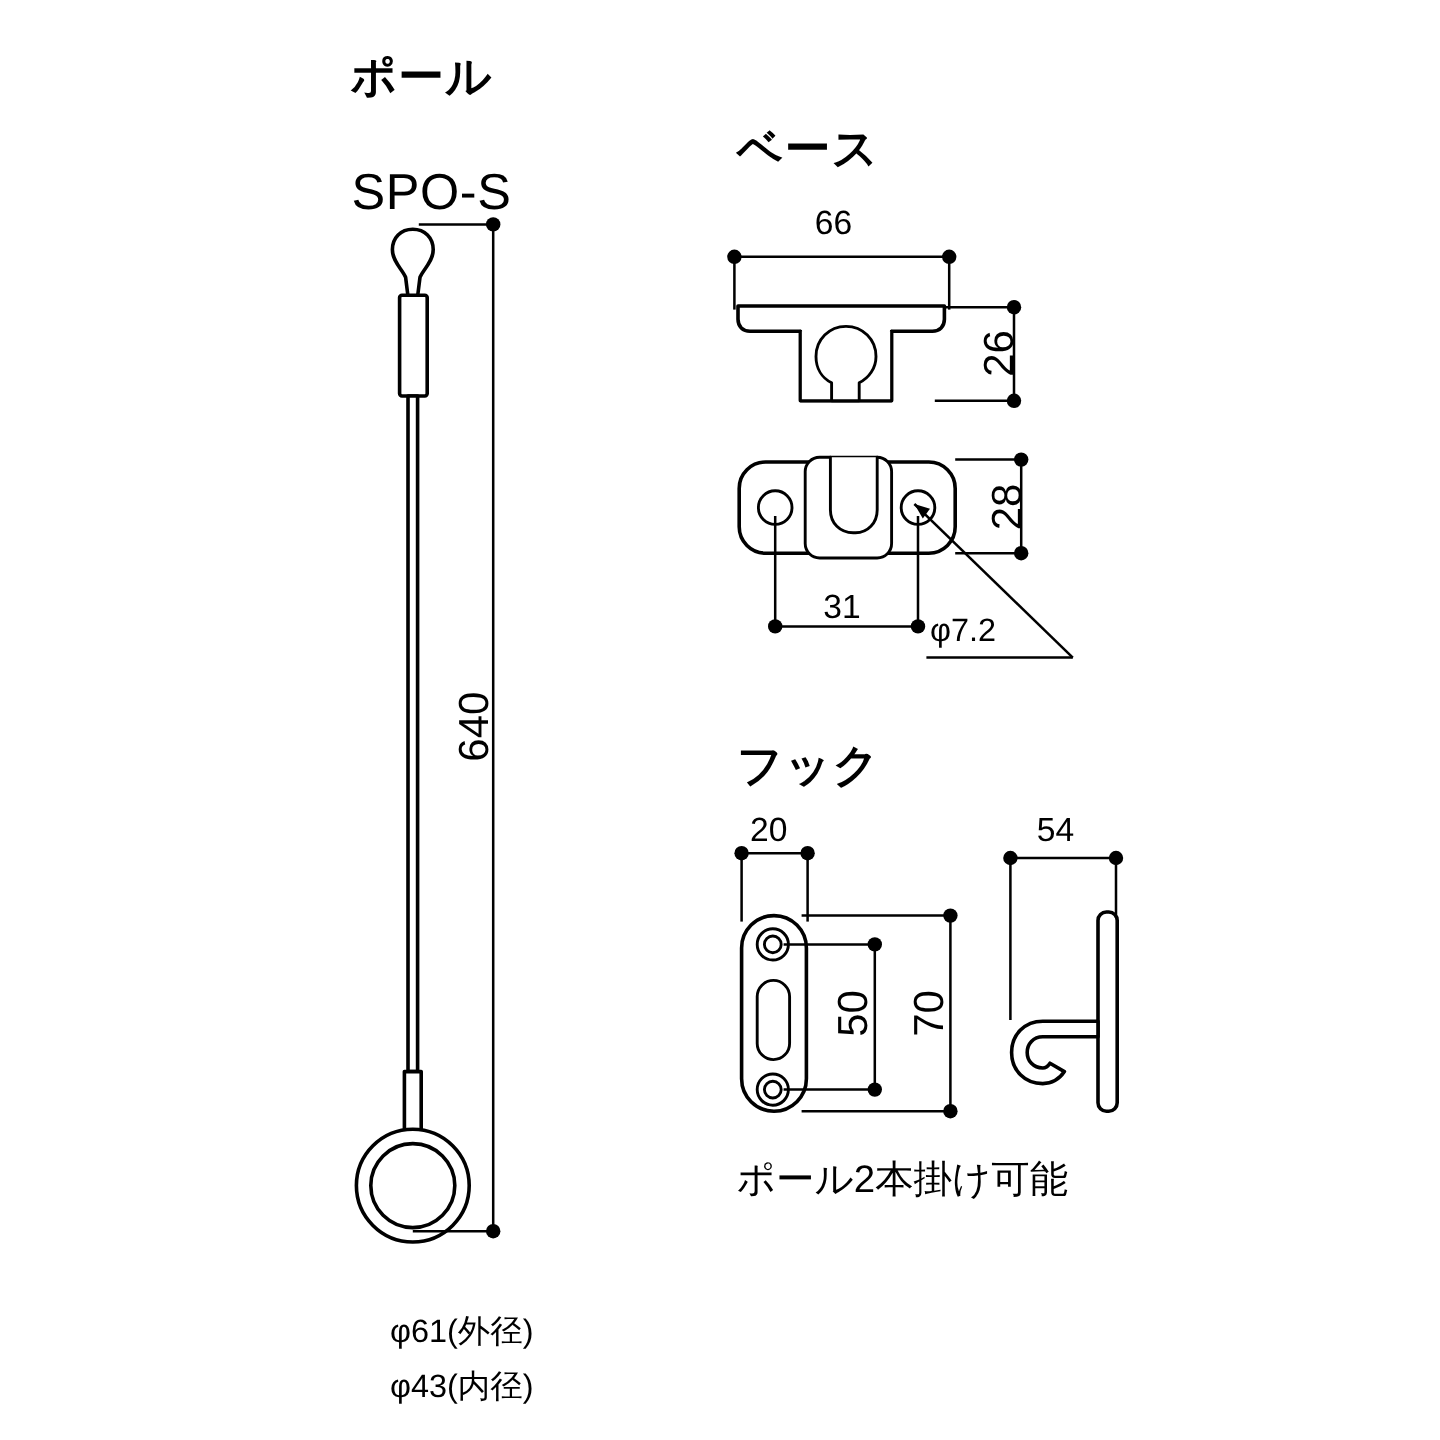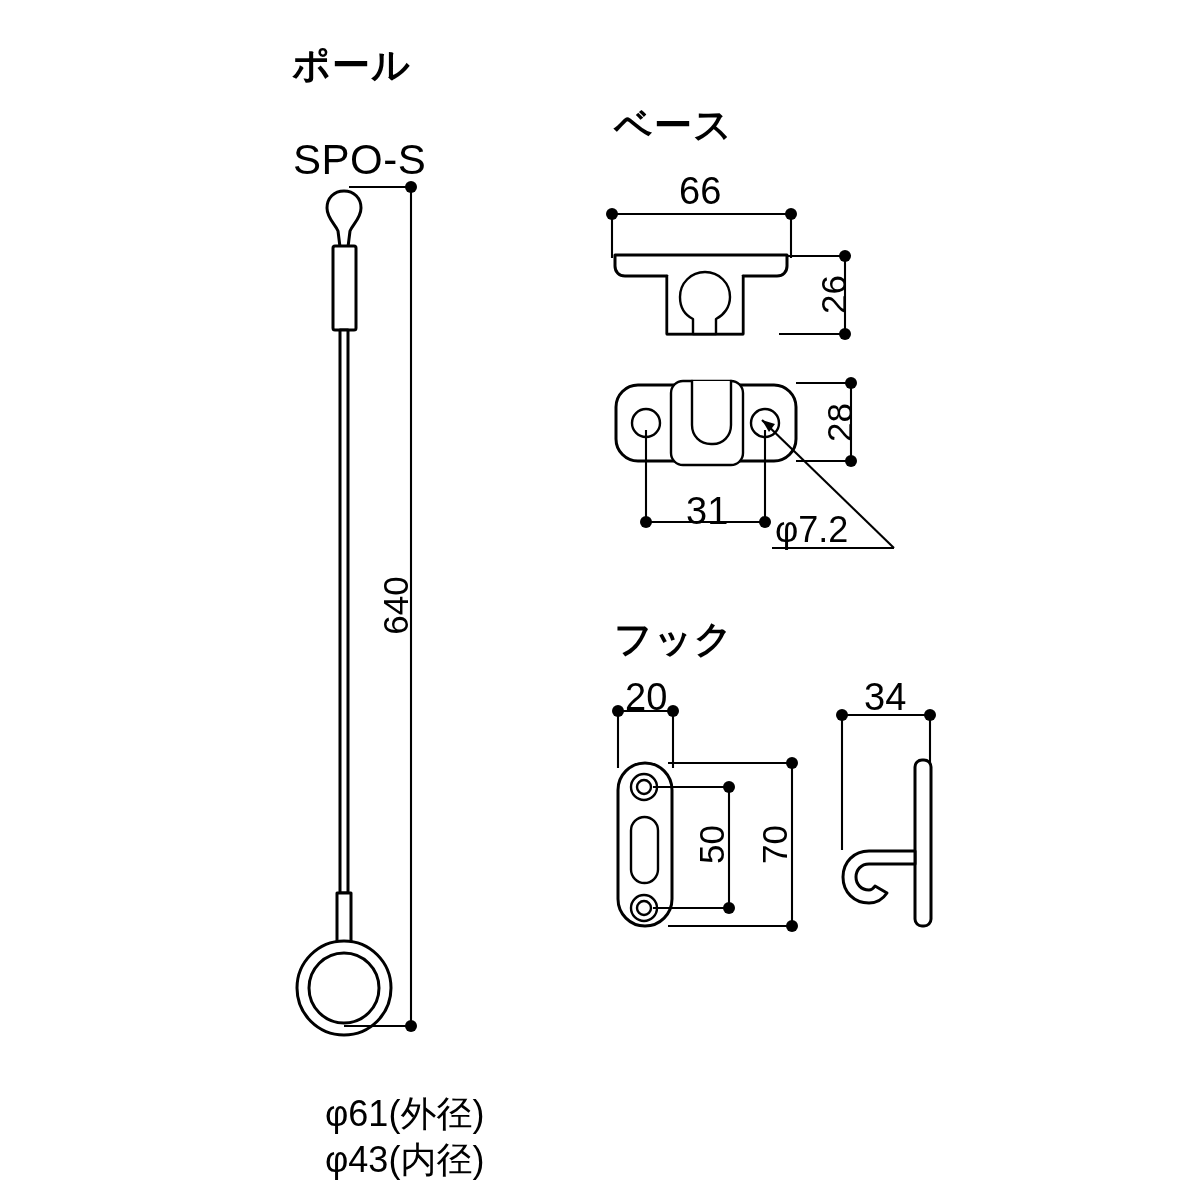--- a/index.html
+++ b/index.html
@@ -41,34 +41,34 @@
   .heading {
     font-weight: bold;
     font-size: 38px;
     letter-spacing: 1px;
   }
   .model {
     font-size: 42px;
     letter-spacing: 0.5px;
   }
   .dimtxt {
-    font-size: 38px;
+    font-size: 28px;
     letter-spacing: 0px;
   }
   .dimtxt-v {
     font-size: 35px;
     transform: rotate(-90deg);
     transform-origin: 50% 50%;
   }
   .note {
     font-size: 32px;
     letter-spacing: 0px;
   }
   .dia {
-    font-size: 36px;
+    font-size: 27px;
     letter-spacing: 0px;
     text-align: right;
   }
 </style>
 </head>
 <body>
 
 <div id="sheet">
 
   <svg class="drawing" viewBox="0 0 1200 1200" xmlns="http://www.w3.org/2000/svg">
@@ -247,20 +247,21 @@
   <div class="lbl dimtxt-v" style="left:806px; top:405px; width:60px; text-align:center;">28</div>
 
   <div class="lbl dimtxt" style="left:683px; top:492px;">31</div>
 
   <div class="lbl dia" style="left:772px; top:512px;">φ7.2</div>
 
   <div class="lbl heading" style="left:611px; top:620px;">フック</div>
 
   <div class="lbl dimtxt" style="left:622px; top:678px;">20</div>
 
-  <div class="lbl dimtxt" style="left:861px; top:678px;">34</div>
+  <div class="lbl dimtxt" style="left:861px; top:678px;">54</div>
 
   <div class="lbl dimtxt-v" style="left:678px; top:827px; width:60px; text-align:center;">50</div>
 
   <div class="lbl dimtxt-v" style="left:741px; top:827px; width:60px; text-align:center;">70</div>
 
+  <div class="lbl note" style="left:611px; top:966px;">ポール2本掛け可能</div>
 
 </div>
 
 </body></html>

